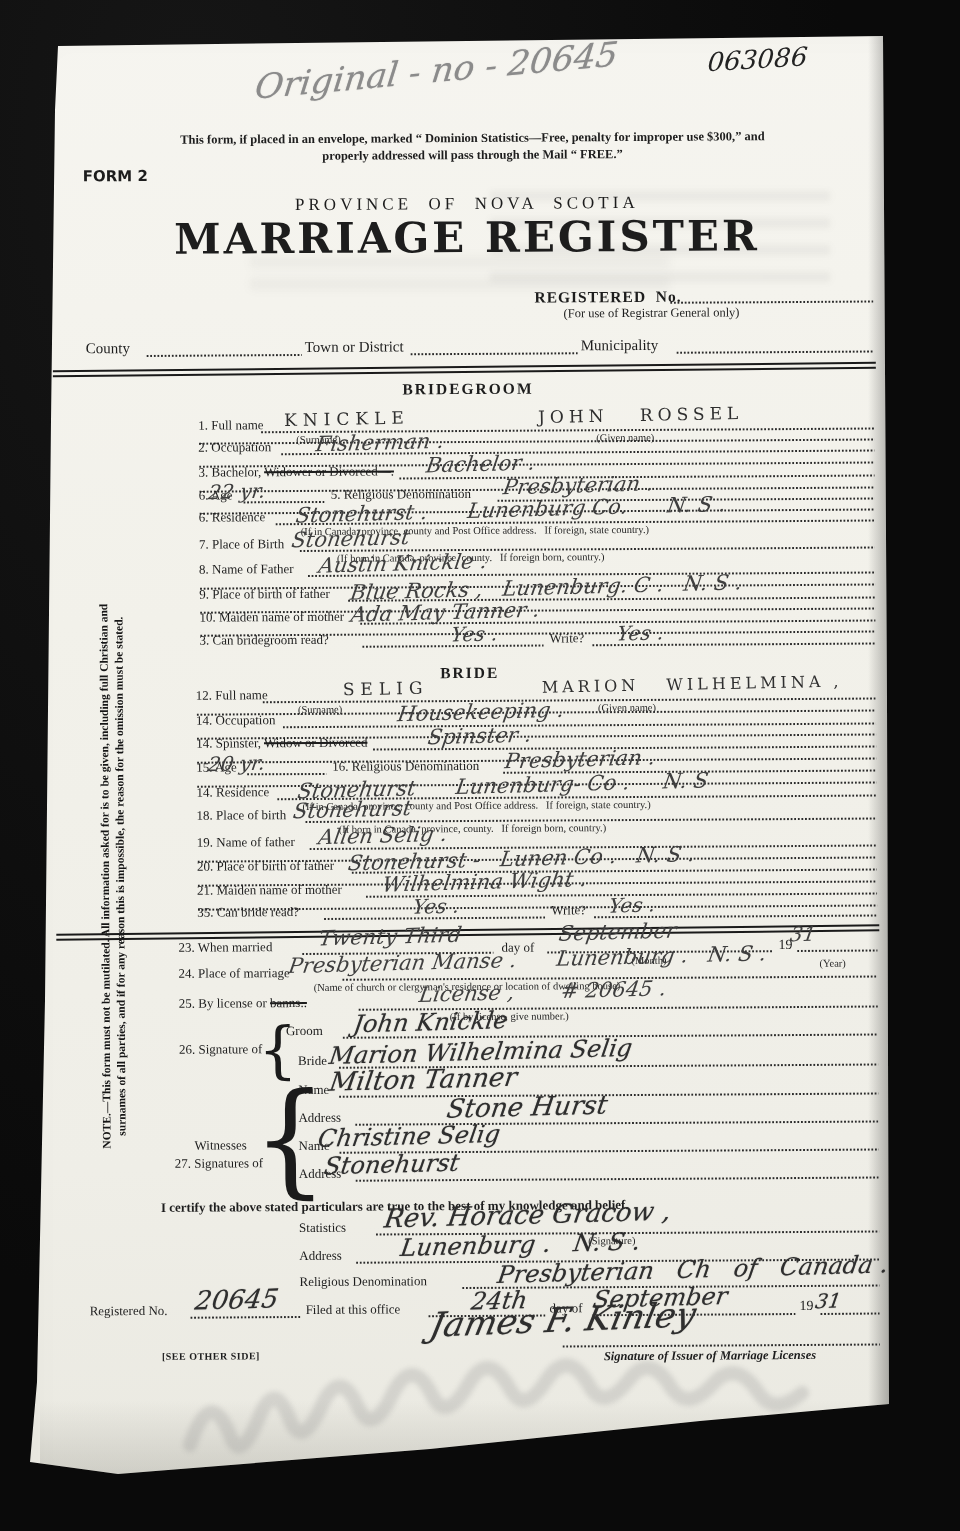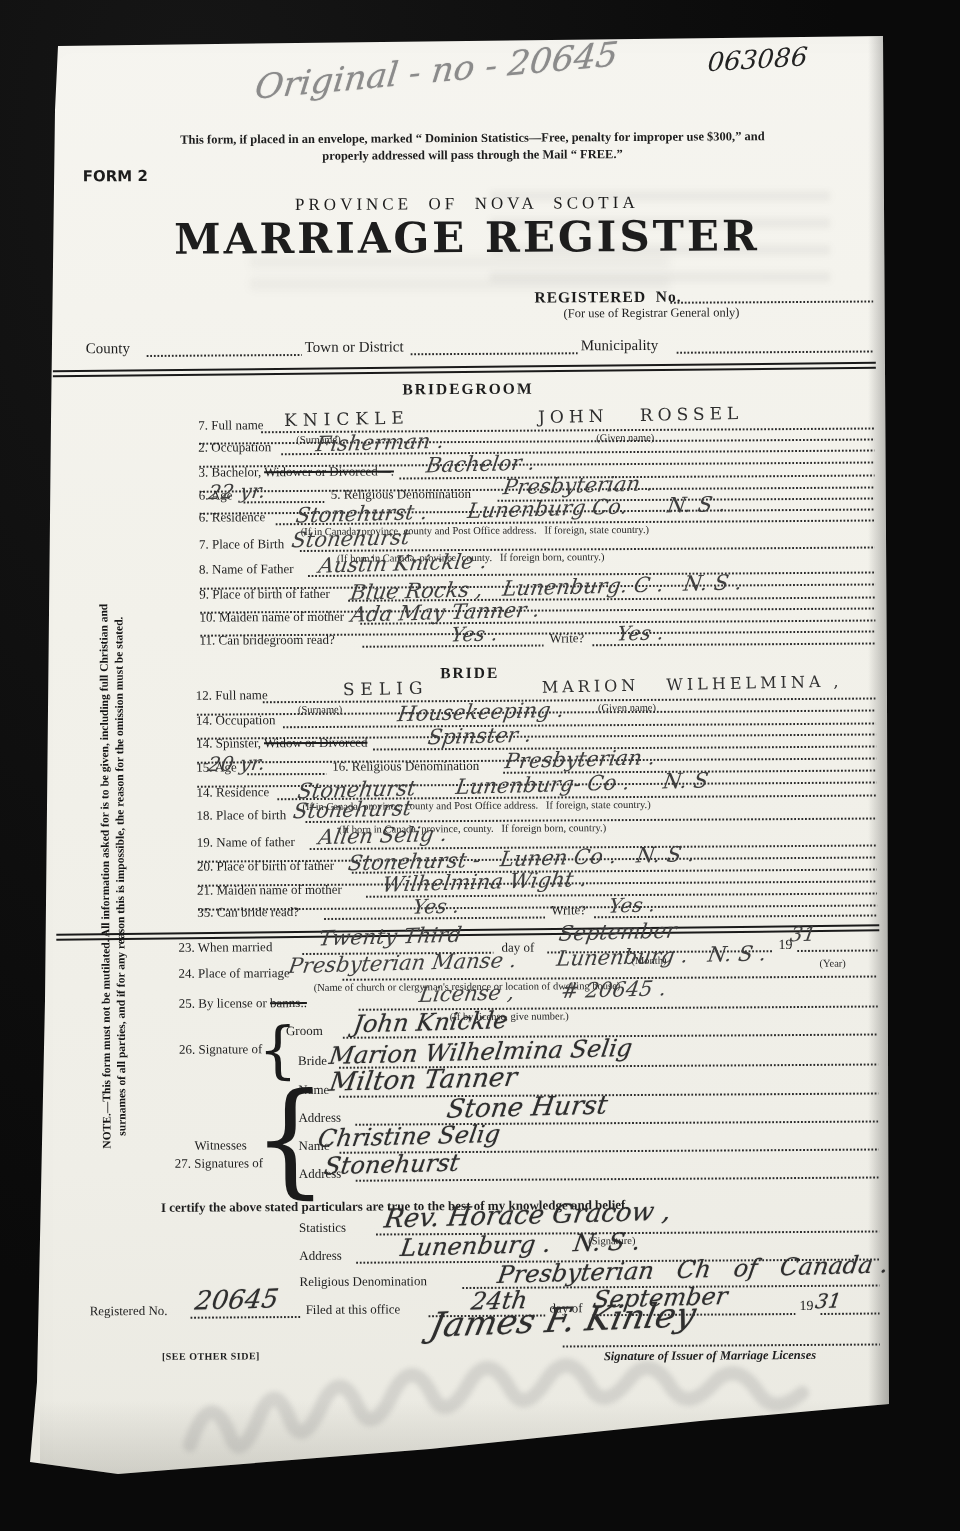--- a/index.html
+++ b/index.html
@@ -73,21 +73,21 @@
       <div class="rule" style="left:55px;top:366px;width:823px;transform:rotate(-.25deg);"></div>
       <div class="rule" style="left:55px;top:371px;width:823px;transform:rotate(-.25deg);"></div>
 
       <div class="vnote">
         <span>NOTE.—This form must not be mutilated.  All information asked for is to be given, including full Christian and</span><br>
         <span>surnames of all parties, and if for any reason this is impossible, the reason for the omission must be stated.</span>
       </div>
 
       <div class="lbl b center" style="left:150px;top:380px;width:640px;font-size:15.5px;letter-spacing:2px;">BRIDEGROOM</div>
 
-      <div class="lbl" style="left:200px;top:416px;">7. Full name</div>
+      <div class="lbl" style="left:200px;top:416px;">1. Full name</div>
       <div class="dot" style="left:262px;top:430px;width:614px;"></div>
       <div class="hwcaps" style="left:286px;top:408px;">KNICKLE</div>
       <div class="hwcaps" style="left:540px;top:406px;letter-spacing:5px;">JOHN   ROSSEL</div>
       <div class="cap" style="left:298px;top:433px;">(Surname)</div>
       <div class="cap" style="left:598px;top:433px;">(Given name)</div>
       <div class="dot" style="left:200px;top:441px;width:676px;"></div>
 
       <div class="lbl" style="left:200px;top:438px;">2. Occupation</div>
       <div class="dot" style="left:282px;top:452px;width:594px;"></div>
       <div class="hw" style="left:318px;top:430px;">Fisherman .</div>
@@ -124,21 +124,21 @@
       <div class="lbl" style="left:200px;top:585px;">9. Place of birth of father</div>
       <div class="dot" style="left:348px;top:599px;width:528px;"></div>
       <div class="hw" style="left:352px;top:576px;">Blue Rocks ,   Lunenburg. C .   N. S .</div>
       <div class="dot" style="left:200px;top:610px;width:676px;"></div>
 
       <div class="lbl" style="left:200px;top:608px;">10. Maiden name of mother</div>
       <div class="dot" style="left:360px;top:622px;width:516px;"></div>
       <div class="hw" style="left:352px;top:600px;">Ada May Tanner .</div>
       <div class="dot" style="left:200px;top:633px;width:676px;"></div>
 
-      <div class="lbl" style="left:200px;top:631px;">11. Can bridegroom read?</div>
+      <div class="lbl" style="left:200px;top:631px;">3. Can bridegroom read?</div>
       <div class="dot" style="left:362px;top:645px;width:182px;"></div>
       <div class="hw" style="left:452px;top:622px;font-size:20px;">Yes .</div>
       <div class="lbl" style="left:550px;top:631px;">Write?</div>
       <div class="dot" style="left:592px;top:645px;width:284px;"></div>
       <div class="hw" style="left:618px;top:622px;font-size:20px;">Yes .</div>
 
       <div class="lbl b center" style="left:150px;top:664px;width:640px;font-size:15.5px;letter-spacing:2px;">BRIDE</div>
 
       <div class="lbl" style="left:196px;top:686px;">12. Full name</div>
       <div class="dot" style="left:262px;top:700px;width:614px;"></div>

